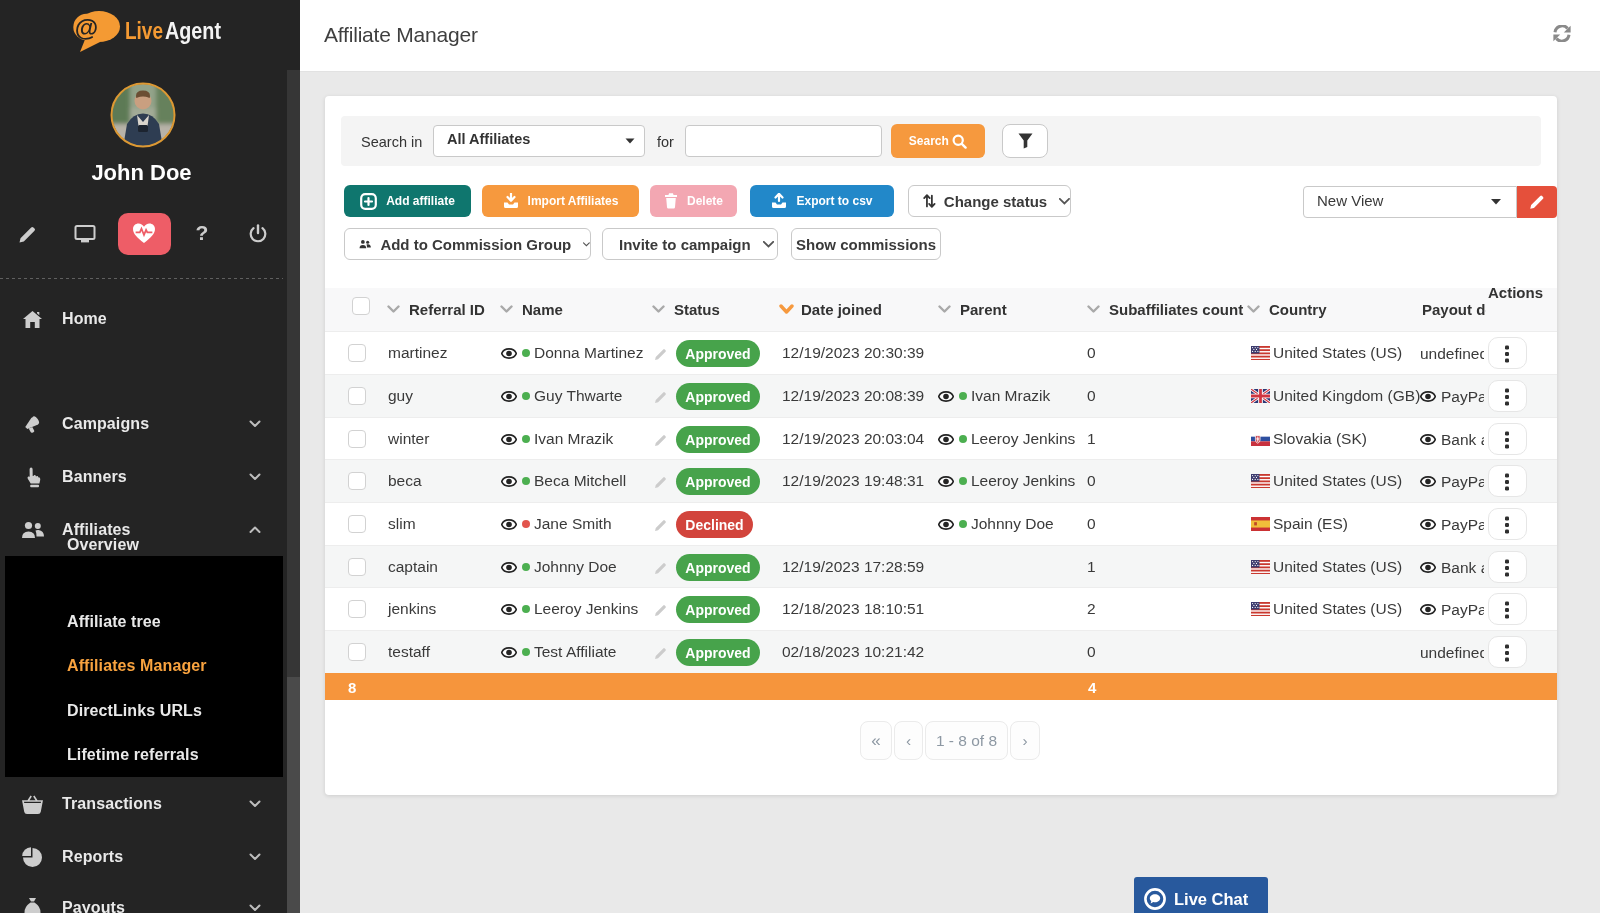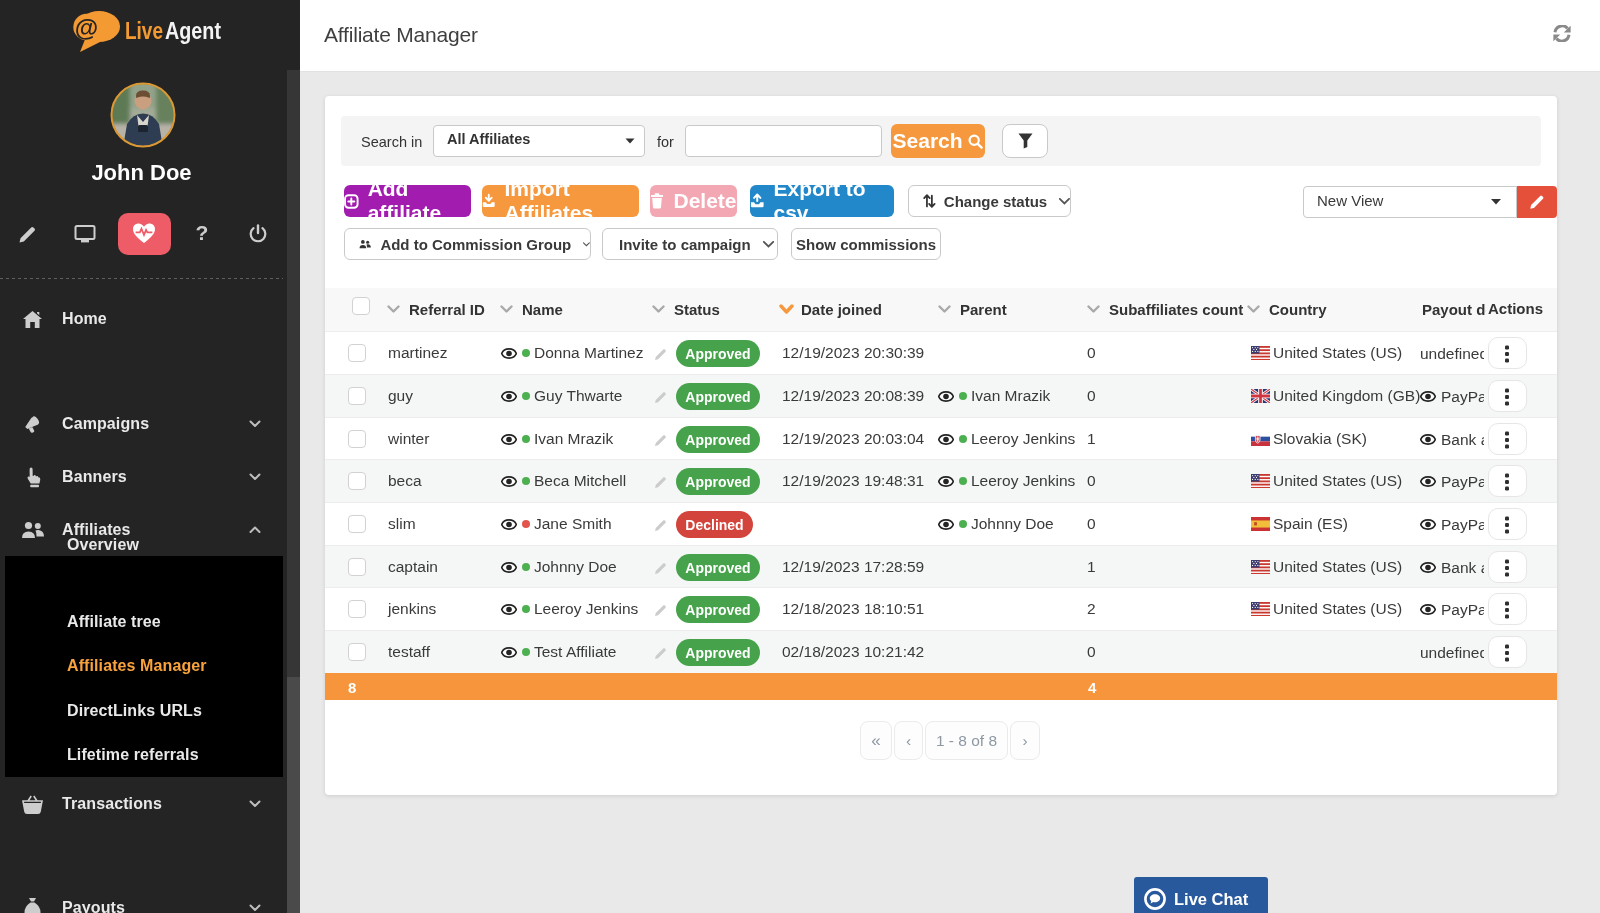--- a/index.html
+++ b/index.html
@@ -17,21 +17,21 @@
   
   #topbar { left:300px; top:0; width:1300px; height:72px; background:#fff; border-bottom:1px solid #e2e2e2; }
   #title { left:324px; top:23px; font-size:21px; font-weight:400; color:#3f3f3f; letter-spacing:-0.2px; }
 
   
   #card { left:325px; top:96px; width:1232px; height:699px; background:#fff; border-radius:4px; box-shadow:0 1px 4px rgba(0,0,0,0.12); }
 
   #searchpanel { left:341px; top:116px; width:1200px; height:50px; background:#f4f4f4; border-radius:4px; }
   .lbl14 { font-size:14.5px; color:#333; }
   .whitebox { background:#fff; border:1px solid #c9c9c9; border-radius:4px; }
-  .btn { display:flex; align-items:center; justify-content:center; color:#fff; font-size:21px; font-weight:700; border-radius:6px; }
+  .btn { display:flex; align-items:center; justify-content:center; color:#fff; font-size:12px; font-weight:700; border-radius:6px; }
   .wbtn { display:flex; align-items:center; white-space:nowrap; background:#fff; border:1px solid #c9c9c9; border-radius:6px; color:#3a3a3a; font-size:15px; font-weight:700; }
 
   
   .hlbl { font-size:15px; font-weight:700; color:#333; }
   .row { left:325px; width:1232px; height:43px; }
   .pill { position:absolute; top:8px; height:27px; border-radius:14px; color:#fff; font-size:14px; font-weight:700; display:flex; align-items:center; justify-content:center; }
   .cb { position:absolute; width:18px; height:18px; background:#fff; border:1.5px solid #d2d2d2; border-radius:4px; }
   .dot { width:8px; height:8px; border-radius:50%; display:inline-block; }
   .pgbtn { top:721px; height:39px; background:#fdfdfd; border:1px solid #ebebeb; border-radius:8px; color:#8d98a3; font-size:15.5px; display:flex; align-items:center; justify-content:center; }
   .rtxt { position:absolute; font-size:15.5px; color:#3a3a3a; top:12px; white-space:nowrap; }
@@ -167,20 +167,30 @@
   <div class="abs mitem" style="top:790px;">
     <svg class="abs" style="left:22px; top:5px;" width="21" height="20" viewBox="0 0 21 20" fill="#cdcdcd">
         <path d="M1 6 H20 L18 16.5 Q17.7 18.3 16 18.3 H5 Q3.3 18.3 3 16.5 Z M6 6 L9.2 1 M15 6 L11.8 1" stroke="#cdcdcd" stroke-width="1.6" fill="none"></path>
         <path d="M1.6 8 H19.4 L18 16.5 Q17.7 18 16 18 H5 Q3.3 18 3 16.5 Z"></path>
       </svg>
     <div class="abs menutext" style="left:62px; top:5px;">Transactions</div>
     <svg class="abs" style="left:249px; top:10px;" width="12" height="8" viewBox="0 0 12 8">
         <path d="M1.5 1.5 L6 6 L10.5 1.5" fill="none" stroke="#bdbdbd" stroke-width="2" stroke-linecap="round" stroke-linejoin="round"></path>
       </svg>
   </div>
+  <div class="abs mitem" style="top:843px;">
+    <svg class="abs" style="left:22px; top:4px;" width="21" height="21" viewBox="0 0 21 21" fill="#cdcdcd">
+        <path d="M10.5 1 A9.5 9.5 0 1 1 1 10.5 L10.5 10.5 Z"></path>
+        <path d="M9 0.2 A9 9 0 0 0 0.2 9 L9 9 Z" transform="translate(0,0)"></path>
+      </svg>
+    <div class="abs menutext" style="left:62px; top:5px;">Reports</div>
+    <svg class="abs" style="left:249px; top:10px;" width="12" height="8" viewBox="0 0 12 8">
+        <path d="M1.5 1.5 L6 6 L10.5 1.5" fill="none" stroke="#bdbdbd" stroke-width="2" stroke-linecap="round" stroke-linejoin="round"></path>
+      </svg>
+  </div>
   <div class="abs mitem" style="top:894px;">
     <svg class="abs" style="left:23px; top:3px;" width="19" height="21" viewBox="0 0 19 21" fill="#cdcdcd">
         <path d="M6 1 H13 L11 4.5 H8 Z"></path>
         <path d="M7.5 5.5 H11.5 Q17.5 9.5 17.5 15.5 Q17.5 20 12.5 20 H6.5 Q1.5 20 1.5 15.5 Q1.5 9.5 7.5 5.5 Z"></path>
       </svg>
     <div class="abs menutext" style="left:62px; top:5px;">Payouts</div>
     <svg class="abs" style="left:249px; top:10px;" width="12" height="8" viewBox="0 0 12 8">
         <path d="M1.5 1.5 L6 6 L10.5 1.5" fill="none" stroke="#bdbdbd" stroke-width="2" stroke-linecap="round" stroke-linejoin="round"></path>
       </svg>
   </div>
@@ -213,21 +223,21 @@
       </svg>
   </div>
 
   <svg class="abs" style="left:1553px; top:25px;" width="18" height="17" viewBox="0 0 18 17">
     <path d="M2 7.2 A7.2 7.2 0 0 1 14.6 3.4" fill="none" stroke="#8a8a8a" stroke-width="3"></path>
     <path d="M17.6 0.8 V7.6 H10.8 Z" fill="#8a8a8a"></path>
     <path d="M16 9.8 A7.2 7.2 0 0 1 3.4 13.6" fill="none" stroke="#8a8a8a" stroke-width="3"></path>
     <path d="M0.4 16.2 V9.4 H7.2 Z" fill="#8a8a8a"></path>
   </svg>
 
-  <div class="abs btn" style="left:344px; top:185px; width:127px; height:32px; background:#a21caf;">
+  <div class="abs btn" style="left:344px; top:185px; width:127px; height:32px; background:#0f766e;">
     <svg width="17" height="17" viewBox="0 0 17 17" style="margin-right:9px;">
         <rect x="1.2" y="1.2" width="14.6" height="14.6" rx="4" fill="none" stroke="#fff" stroke-width="2.2"></rect>
         <path d="M8.5 5 V12 M5 8.5 H12" stroke="#fff" stroke-width="2.2" stroke-linecap="round"></path>
       </svg>
     Add affiliate
   </div>
   <div class="abs btn" style="left:482px; top:185px; width:157px; height:32px; background:#f6993e;">
     <svg width="16" height="16" viewBox="0 0 16 16" fill="#fff" style="margin-right:9px;">
         <path d="M8 0.5 L8 7 M4.5 4 L8 7.8 L11.5 4" stroke="#fff" stroke-width="2.2" fill="none" stroke-linecap="round" stroke-linejoin="round"></path>
         <path d="M1 9.5 H4.5 L6 11.5 H10 L11.5 9.5 H15 V13.5 Q15 15 13.5 15 H2.5 Q1 15 1 13.5 Z"></path>
@@ -314,21 +324,21 @@
   <div class="abs hlbl" style="left:960px; top:301px;">Parent</div>
   <svg class="abs hchev" style="left:1087px; top:305px;" width="13" height="9" viewBox="0 0 13 9">
       <path d="M1.5 1.5 L6.5 6.5 L11.5 1.5" fill="none" stroke="#a9a9a9" stroke-width="2.4" stroke-linecap="round" stroke-linejoin="round"></path>
     </svg>
   <div class="abs hlbl" style="left:1109px; top:301px;">Subaffiliates count</div>
   <svg class="abs hchev" style="left:1247px; top:305px;" width="13" height="9" viewBox="0 0 13 9">
       <path d="M1.5 1.5 L6.5 6.5 L11.5 1.5" fill="none" stroke="#a9a9a9" stroke-width="2.4" stroke-linecap="round" stroke-linejoin="round"></path>
     </svg>
   <div class="abs hlbl" style="left:1269px; top:301px;text-align:right;">Country</div>
   <div class="abs hlbl" style="left:1422px; top:301px; width:64px; overflow:hidden; white-space:nowrap;">Payout details</div>
-  <div class="abs hlbl" style="left:1488px; top:300px;">Actions</div>
+  <div class="abs hlbl" style="left:1488px; top:284px;">Actions</div>
 
   <div class="row" style="top:331px;">
   <div class="cb" style="left:23px; top:12px;"></div>
   <div class="rtxt" style="left:63px;">martinez</div>
   <svg class="abs" style="left:176px; top:16px;" width="16" height="11" viewBox="0 0 16 11">
         <path d="M8 0.9 C4.6 0.9 1.8 2.6 0.7 5.5 C1.8 8.4 4.6 10.1 8 10.1 C11.4 10.1 14.2 8.4 15.3 5.5 C14.2 2.6 11.4 0.9 8 0.9 Z" fill="#fff" stroke="#242424" stroke-width="1.7"></path>
         <circle cx="8" cy="5.5" r="2.8" fill="#242424"></circle>
       </svg>
   <span class="dot abs" style="left:197px; top:17px; background:#4caf50;"></span>
   <div class="rtxt" style="left:209px;">Donna Martinez</div>

